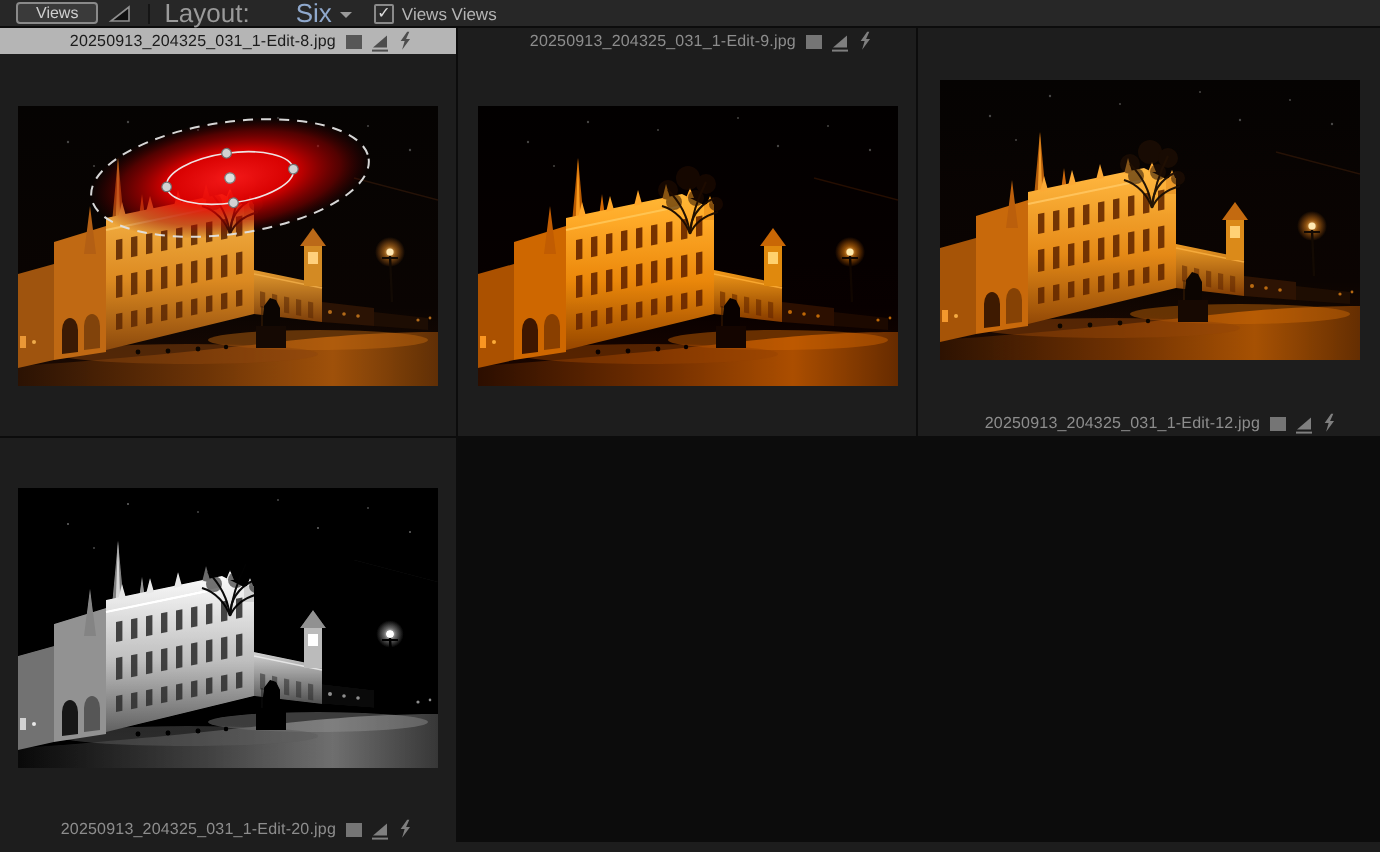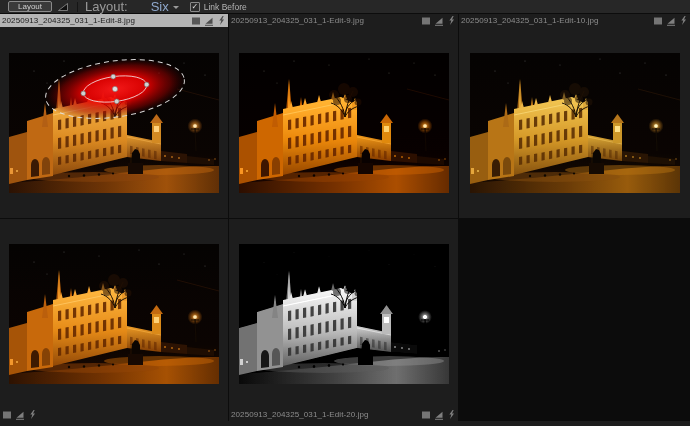--- a/index.html
+++ b/index.html
@@ -30,21 +30,21 @@
     color:#e0e0e0;font-size:8px;line-height:7px;text-align:center;margin-right:4px;
   }
   
   .grid{
     display:grid;grid-template-columns:228px 229px 231px;grid-template-rows:204px 202px;
     gap:1px;background:#0c0c0c;
   }
   .pane{background:#1d1d1d;display:flex;flex-direction:column;overflow:hidden;}
   .label-bar{
     flex:0 0 13px;height:13px;display:flex;align-items:center;gap:4px;
-    padding:0 2px;font-size:8px;color:#8d8d8d;background:#1d1d1d;cursor:default;
+    padding:0 21px;font-size:8px;color:#8d8d8d;background:#1d1d1d;cursor:default;text-align:right;
   }
   .label-bar.selected{background:#b5b5b5;color:#1b1b1b;}
   .filename{flex:1;white-space:nowrap;overflow:hidden;letter-spacing:.1px;}
   .badges{display:flex;align-items:center;gap:3px;color:#7f7f7f;}
   .label-bar.selected .badges{color:#4d4d4d;}
   .badges svg{display:block;}
   .photo-area{flex:1;display:flex;align-items:center;justify-content:center;position:relative;}
   .photo-frame{position:relative;width:210px;height:140px;background:#000;}
   .photo{display:block;width:210px;height:140px;}
   .overlay{position:absolute;left:0;top:0;width:210px;height:140px;}
@@ -235,35 +235,35 @@
         <polygon points="1.5,7.8 8.5,7.8 8.5,1.8" fill="currentColor"></polygon>
         <rect x="1" y="8.8" width="8" height="1" fill="currentColor"></rect>
       </symbol>
     <symbol id="ic-flash" viewBox="0 0 10 11">
         <path d="M6.2,0.4 L2.6,5.5 L4.8,5.5 L3.4,10.4 L7.8,4.4 L5.6,4.4 L7.4,0.4 Z" fill="currentColor"></path>
       </symbol>
   </defs>
 </svg>
 
 <div class="toolbar">
-  <button class="btn-before">Layout</button>
+  <button class="btn-before">Views</button>
   <span class="swap-wrap">
     <svg width="12" height="10" viewBox="0 0 12 10">
         <polygon points="1.5,8.5 10.5,8.5 10.5,1.5" fill="#101010" stroke="#8f8f8f" stroke-width=".8"></polygon>
       </svg>
   </span>
   <span class="tb-sep"></span>
   <div class="layout-group">
     <span>Layout:</span>
     <span class="layout-value">Six</span>
     <span class="caret"></span>
   </div>
   <div class="check-group">
     <span class="checkbox">✓</span>
-    <span>Link Before</span>
+    <span>Views Views</span>
   </div>
 </div>
 
 <div class="grid">
 
   <div class="pane">
     <div class="label-bar selected">
       <span class="filename">20250913_204325_031_1-Edit-8.jpg</span>
       <span class="badges">
         <span>
@@ -327,60 +327,32 @@
     </div>
     <div class="photo-area">
       <div class="photo-frame">
         <svg class="photo v9" viewBox="0 0 210 140">
             <use href="#parliament"></use>
           </svg>
       </div>
     </div>
   </div>
 
-  <div class="pane">
-    <div class="label-bar">
-      <span class="filename">20250913_204325_031_1-Edit-10.jpg</span>
-      <span class="badges">
-        <span>
-            <svg width="10" height="10">
-              <use href="#ic-square"></use>
-            </svg>
-          </span>
-        <span>
-            <svg width="10" height="10">
-              <use href="#ic-adjust"></use>
-            </svg>
-          </span>
-        <span>
-            <svg width="9" height="11">
-              <use href="#ic-flash"></use>
-            </svg>
-          </span>
-      </span>
-    </div>
-    <div class="photo-area">
-      <div class="photo-frame">
-        <svg class="photo v10" viewBox="0 0 210 140">
-            <use href="#parliament"></use>
-          </svg>
-      </div>
-    </div>
-  </div>
 
 
   <div class="pane">
     <div class="photo-area">
       <div class="photo-frame">
         <svg class="photo v12" viewBox="0 0 210 140">
             <use href="#parliament"></use>
           </svg>
       </div>
     </div>
     <div class="label-bar">
+      <span class="filename">20250913_204325_031_1-Edit-12.jpg</span>
       <span class="badges">
         <span>
             <svg width="10" height="10">
               <use href="#ic-square"></use>
             </svg>
           </span>
         <span>
             <svg width="10" height="10">
               <use href="#ic-adjust"></use>
             </svg>

